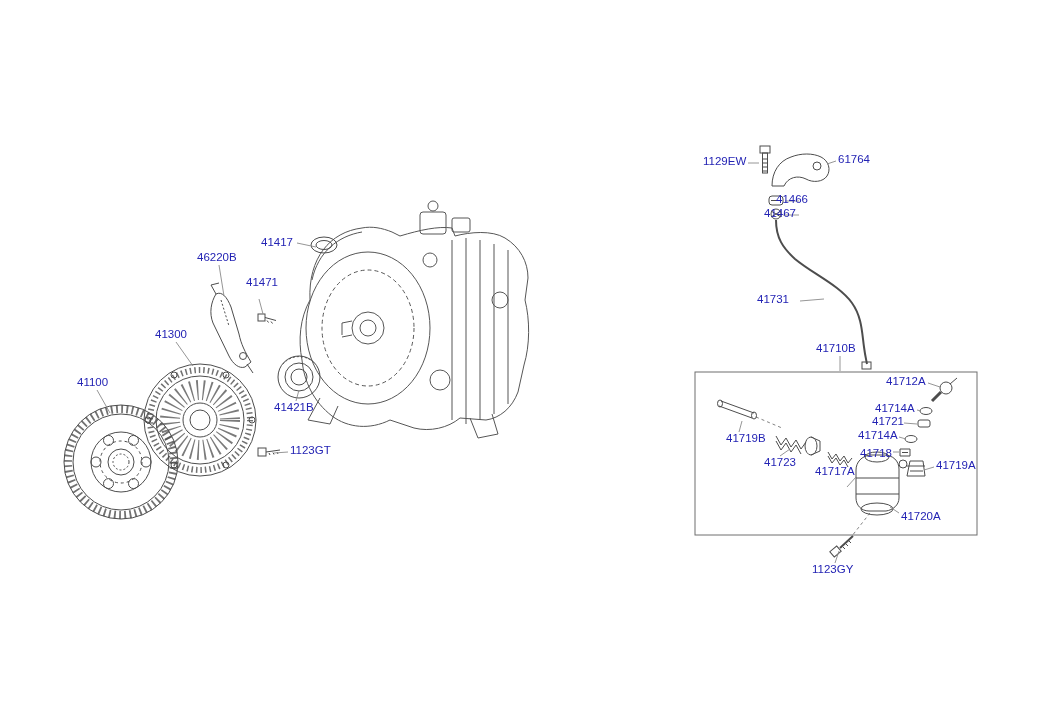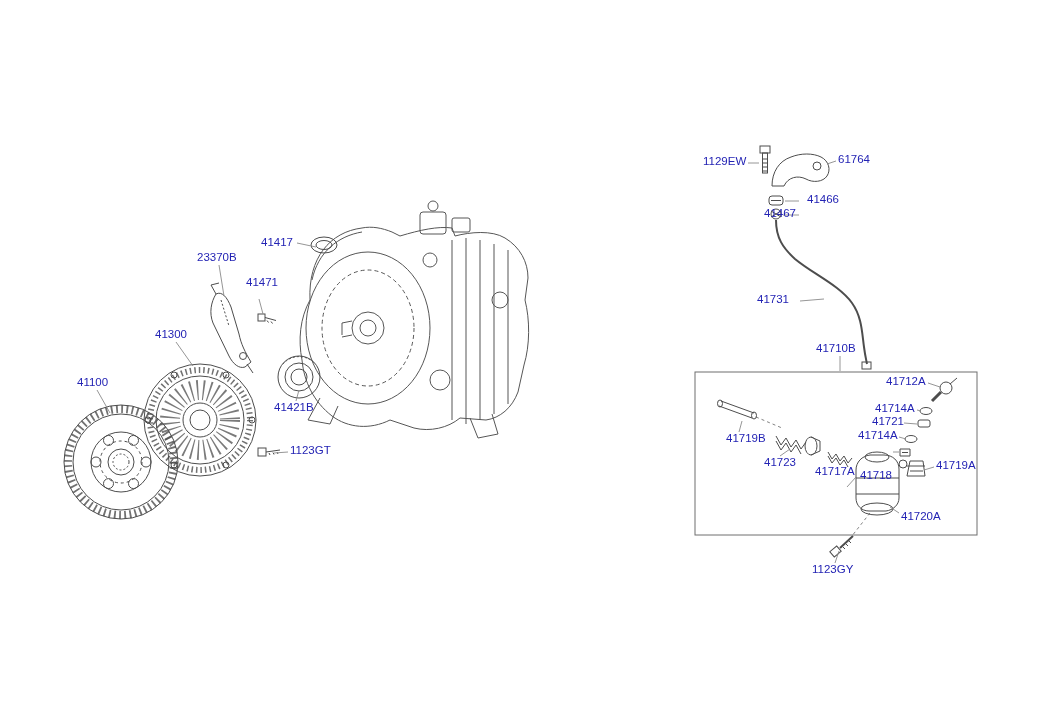--- a/index.html
+++ b/index.html
@@ -211,38 +211,38 @@
       <path d="M739,432 L742,421"></path>
       <path d="M780,456 L790,449"></path>
       <path d="M847,487 L856,477"></path>
       <path d="M934,467 L924,470"></path>
       <path d="M899,513 L890,507"></path>
       <path d="M835,563 L839,551"></path>
     </g>
   </svg>
 
   <span class="part-label" style="left:261px;top:237px">41417</span>
-  <span class="part-label" style="left:197px;top:252px">23370B</span>
+  <span class="part-label" style="left:197px;top:252px">46220B</span>
   <span class="part-label" style="left:246px;top:277px">41471</span>
   <span class="part-label" style="left:155px;top:329px">41300</span>
   <span class="part-label" style="left:77px;top:377px">41100</span>
   <span class="part-label" style="left:274px;top:402px">41421B</span>
   <span class="part-label" style="left:290px;top:445px">1123GT</span>
 
   <span class="part-label" style="left:703px;top:156px">1129EW</span>
   <span class="part-label" style="left:838px;top:154px">61764</span>
-  <span class="part-label" style="left:807px;top:194px">41466</span>
+  <span class="part-label" style="left:776px;top:194px">41466</span>
   <span class="part-label" style="left:764px;top:208px">41467</span>
   <span class="part-label" style="left:757px;top:294px">41731</span>
   <span class="part-label" style="left:816px;top:343px">41710B</span>
   <span class="part-label" style="left:886px;top:376px">41712A</span>
   <span class="part-label" style="left:875px;top:403px">41714A</span>
   <span class="part-label" style="left:872px;top:416px">41721</span>
   <span class="part-label" style="left:858px;top:430px">41714A</span>
-  <span class="part-label" style="left:860px;top:470px">41718</span>
+  <span class="part-label" style="left:860px;top:448px">41718</span>
   <span class="part-label" style="left:726px;top:433px">41719B</span>
   <span class="part-label" style="left:764px;top:457px">41723</span>
   <span class="part-label" style="left:815px;top:466px">41717A</span>
   <span class="part-label" style="left:936px;top:460px">41719A</span>
   <span class="part-label" style="left:901px;top:511px">41720A</span>
   <span class="part-label" style="left:812px;top:564px">1123GY</span>
 
 </div>
 
 </body></html>

